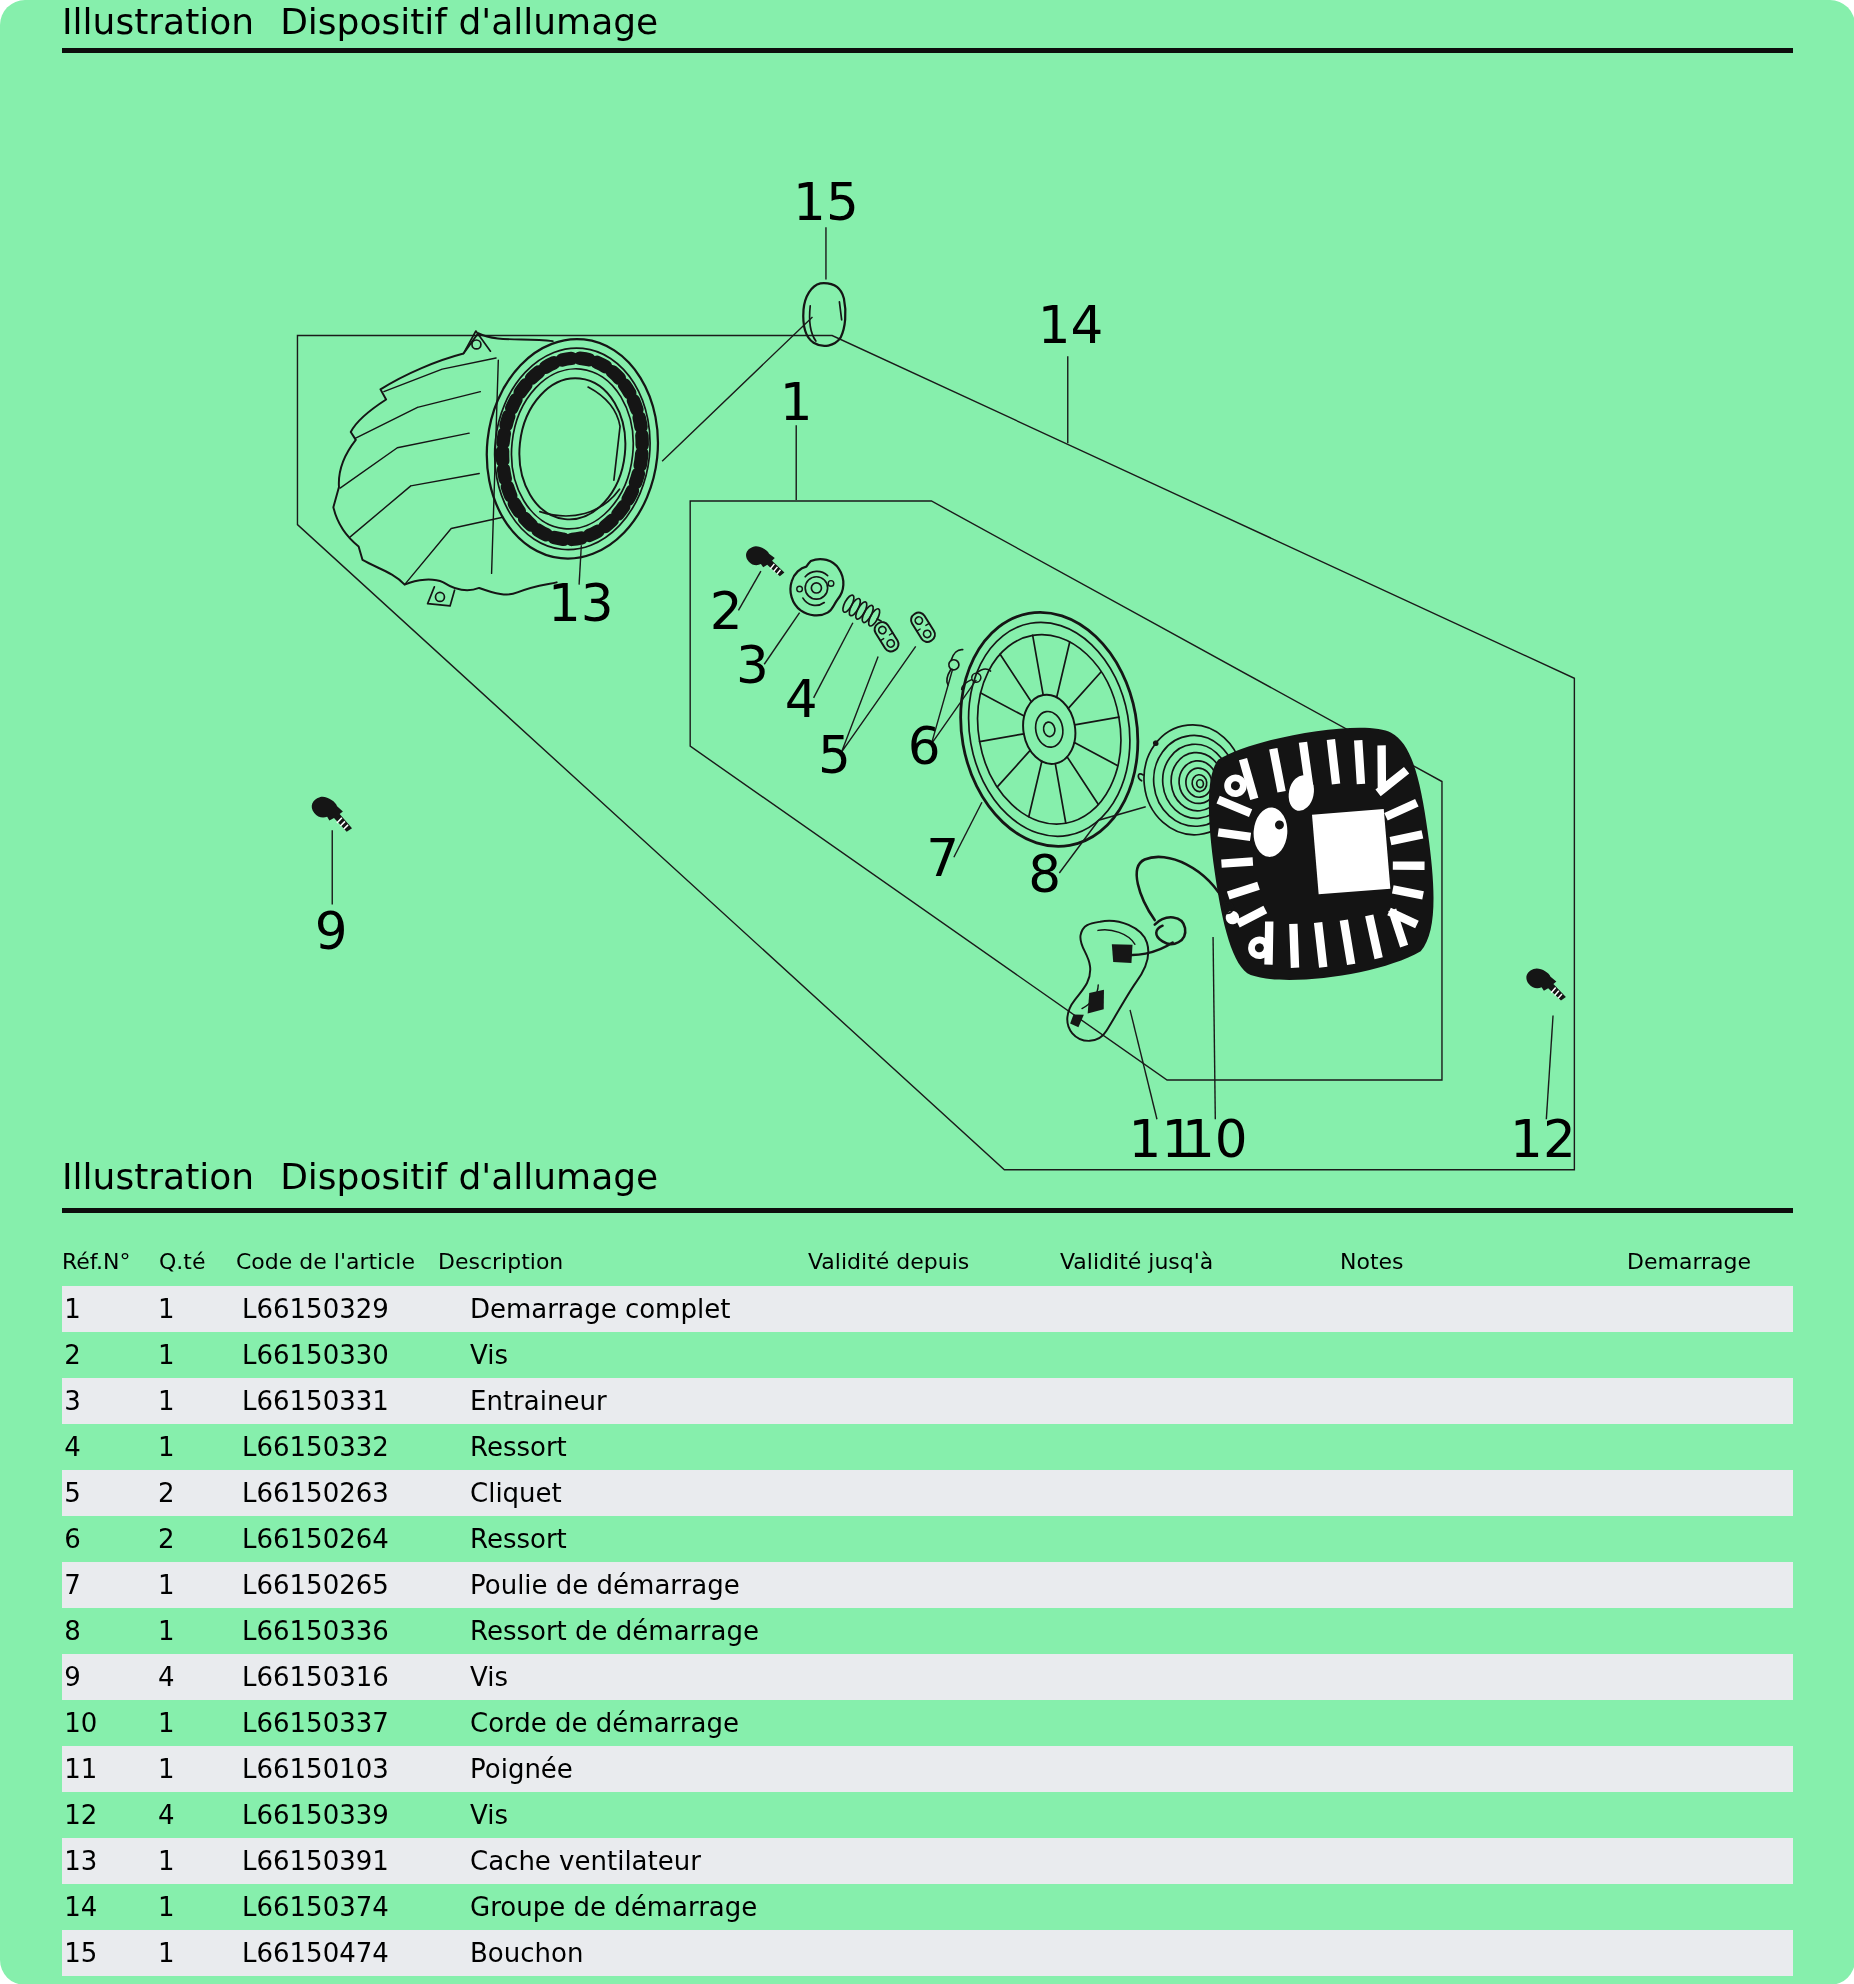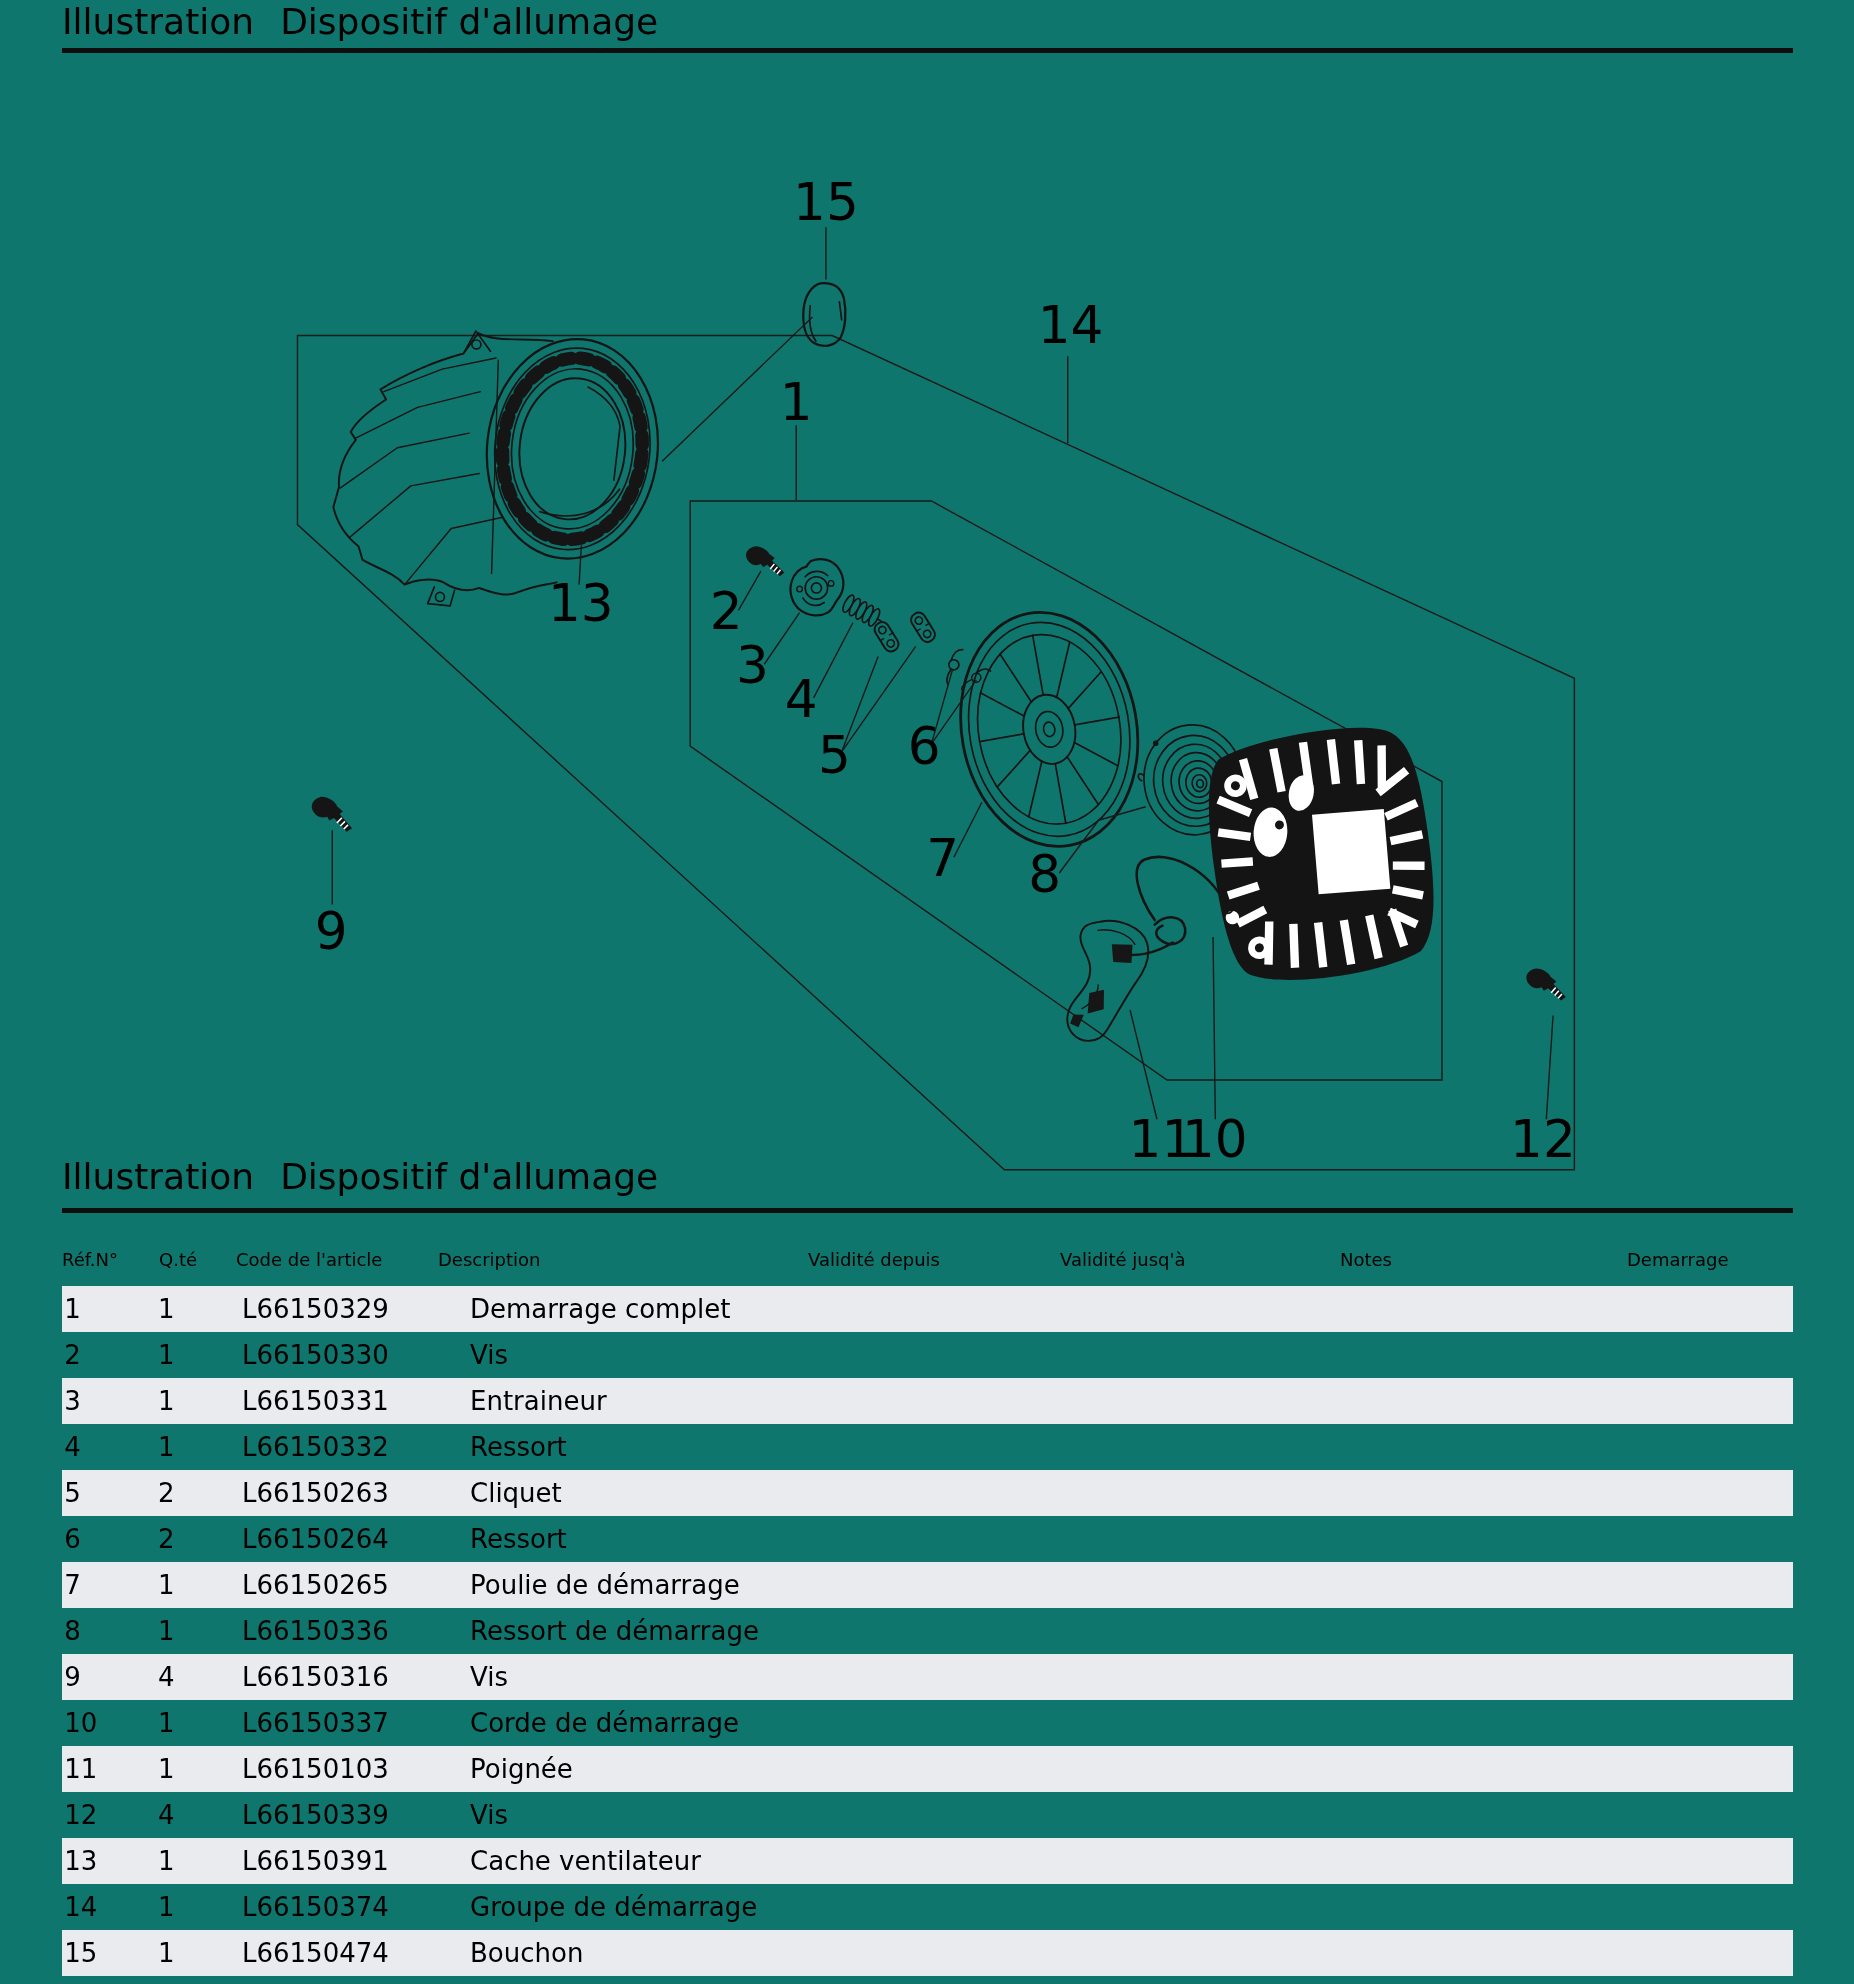--- a/index.html
+++ b/index.html
@@ -1,25 +1,25 @@
 <!DOCTYPE html>
 <html style="font-size:9px"><head>
 <meta charset="utf-8">
 <style>
   html,body{margin:0;padding:0;background:#fff;}
-  .page{position:relative;width:1855px;height:1985px;background:#0f766e;overflow:hidden;
-        font-family:"DejaVu Sans","Liberation Sans",sans-serif;color:#000;}
+  .page{position:relative;width:1855px;height:1985px;background:#86efac;overflow:hidden;
+        font-family:"DejaVu Sans","Liberation Sans",sans-serif;color:#000;border-radius:25px;}
   .title{position:absolute;left:62px;white-space:nowrap;font-size:36px;font-weight:400;}
   #title1{top:1.1px;}
   #title2{top:1156px;}
   .title .t2{margin-left:26px;}
   .rule{position:absolute;left:62px;width:1731px;height:4.5px;background:#0d0d0d;}
   #rule1{top:48px;}
   #rule2{top:1208px;}
-  .thead span{position:absolute;top:1249px;font-size:18px;white-space:nowrap;}
+  .thead span{position:absolute;top:1249px;font-size:22px;white-space:nowrap;}
   .h0{left:62px;}.h1{left:159px;}.h2{left:236px;}.h3{left:438px;}
   .h4{left:808px;}.h5{left:1060px;text-align:right;}.h6{left:1316px;margin-left:24px;}.h7{left:1627px;}
   .trow{position:absolute;left:62px;width:1731px;height:46px;line-height:46px;font-size:26px;}
   .trow.odd{background:#e9ebee;}
   .trow span{position:absolute;top:0;white-space:nowrap;}
   .c0{left:2.2px;}.c1{left:96px;}.c2{left:164px;margin-left:16px;}.c3{left:376px;margin-left:32px;}
   svg.diagram{position:absolute;left:0;top:0;}
   svg.diagram text{font-family:"DejaVu Sans","Liberation Sans",sans-serif;font-size:92px;fill:#000;}
   .ln{stroke:#1a1a1a;stroke-width:2.5;fill:none;}
   .pt{stroke:#151515;fill:none;stroke-linejoin:round;stroke-linecap:round;}

